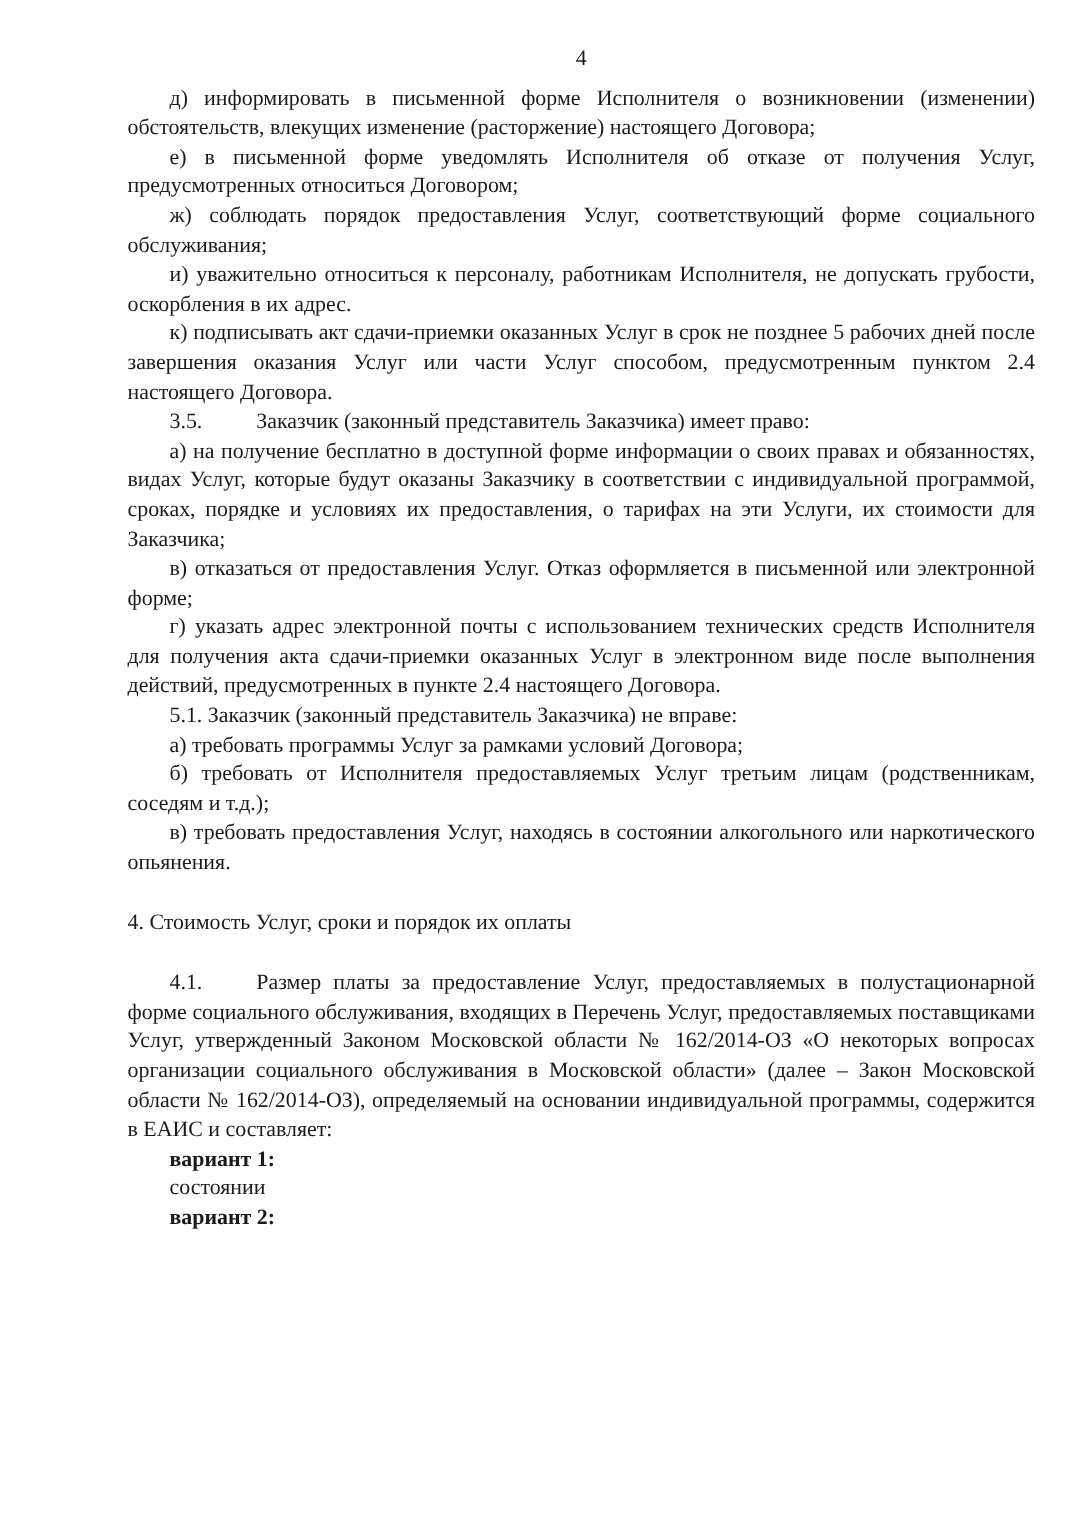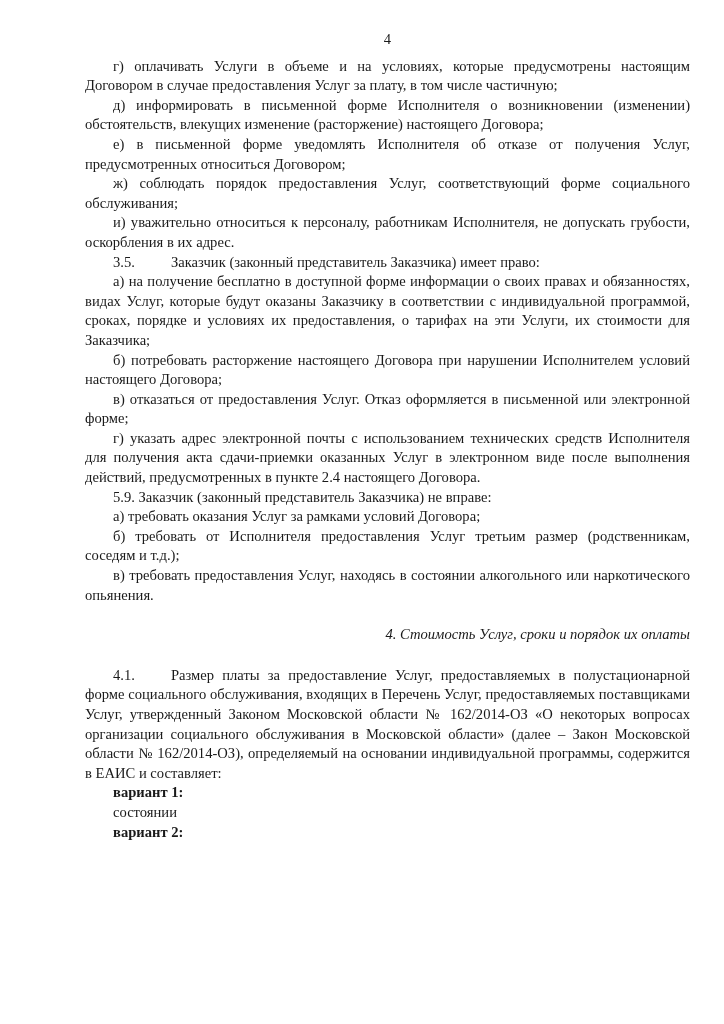--- a/index.html
+++ b/index.html
@@ -4,46 +4,45 @@
 <style>
   html, body { margin: 0; padding: 0; background: #ffffff; }
   body { width: 724px; height: 1024px; overflow: hidden; position: relative; }
   .page {
     position: absolute; left: 85px; top: 30px; width: 605px;
     font-family: "Liberation Serif", "DejaVu Serif", serif;
     font-size: 14.6px; line-height: 19.6px; color: #1a1a1a;
   }
   .page-number { text-align: center; margin: 0 0 7px 0; }
   .p { margin: 0; text-align: justify; text-indent: 28px; }
-  .heading { text-align: right; margin: 20px 0 21px 0; font-style: italic; }
+  .heading { text-align: left; margin: 20px 0 21px 0; }
   .bold { font-weight: bold; }
   .italic { font-style: italic; }
   .tab { display: inline-block; width: 36px; }
 </style>
 </head>
 <body>
 
 <div class="page">
   <div class="page-number">4</div>
 
-  <p class="p">г) оплачивать Услуги в объеме и на условиях, которые предусмотрены настоящим Договором в случае предоставления Услуг за плату, в том числе частичную;</p>
   <p class="p">д) информировать в письменной форме Исполнителя о возникновении (изменении) обстоятельств, влекущих изменение (расторжение) настоящего Договора;</p>
   <p class="p">е) в письменной форме уведомлять Исполнителя об отказе от получения Услуг, предусмотренных относиться Договором;</p>
   <p class="p">ж) соблюдать порядок предоставления Услуг, соответствующий форме социального обслуживания;</p>
   <p class="p">и) уважительно относиться к персоналу, работникам Исполнителя, не допускать грубости, оскорбления в их адрес.</p>
+  <p class="p">к) подписывать акт сдачи-приемки оказанных Услуг в срок не позднее 5 рабочих дней после завершения оказания Услуг или части Услуг способом, предусмотренным пунктом 2.4 настоящего Договора.</p>
 
   <p class="p"><span>3.5.</span><span class="tab"></span><span>Заказчик (законный представитель Заказчика) имеет право:</span></p>
   <p class="p">а) на получение бесплатно в доступной форме информации о своих правах и обязанностях, видах Услуг, которые будут оказаны Заказчику в соответствии с индивидуальной программой, сроках, порядке и условиях их предоставления, о тарифах на эти Услуги, их стоимости для Заказчика;</p>
-  <p class="p">б) потребовать расторжение настоящего Договора при нарушении Исполнителем условий настоящего Договора;</p>
   <p class="p">в) отказаться от предоставления Услуг. Отказ оформляется в письменной или электронной форме;</p>
   <p class="p">г) указать адрес электронной почты с использованием технических средств Исполнителя для получения акта сдачи-приемки оказанных Услуг в электронном виде после выполнения действий, предусмотренных в пункте 2.4 настоящего Договора.</p>
 
-  <p class="p">5.9. Заказчик (законный представитель Заказчика) не вправе:</p>
-  <p class="p">а) требовать оказания Услуг за рамками условий Договора;</p>
-  <p class="p">б) требовать от Исполнителя предоставления Услуг третьим размер (родственникам, соседям и т.д.);</p>
+  <p class="p">5.1. Заказчик (законный представитель Заказчика) не вправе:</p>
+  <p class="p">а) требовать программы Услуг за рамками условий Договора;</p>
+  <p class="p">б) требовать от Исполнителя предоставляемых Услуг третьим лицам (родственникам, соседям и т.д.);</p>
   <p class="p">в) требовать предоставления Услуг, находясь в состоянии алкогольного или наркотического опьянения.</p>
 
   <div class="heading">4.  Стоимость Услуг, сроки и порядок их оплаты</div>
 
   <p class="p"><span>4.1.</span><span class="tab"></span><span>Размер платы за предоставление Услуг, предоставляемых в полустационарной форме социального обслуживания, входящих в Перечень Услуг, предоставляемых поставщиками Услуг, утвержденный Законом Московской области № 162/2014-ОЗ «О некоторых вопросах организации социального обслуживания в Московской области» (далее – Закон Московской области № 162/2014-ОЗ), определяемый на основании индивидуальной программы, содержится в ЕАИС и составляет:</span></p>
   <p class="p bold">вариант 1:</p>
   <p class="p">состоянии</p>
   <p class="p bold">вариант 2:</p>
 
 </div>

